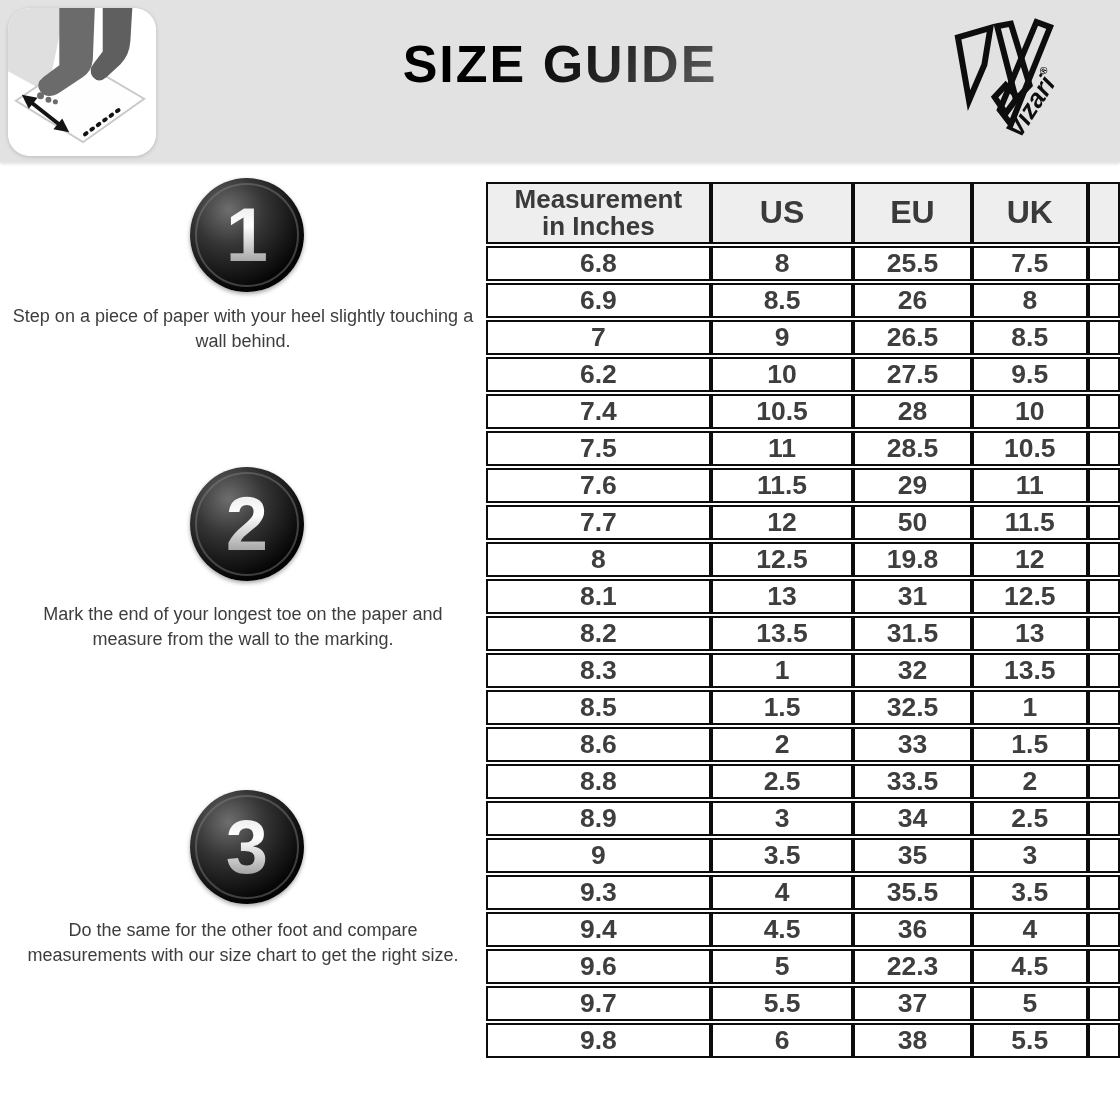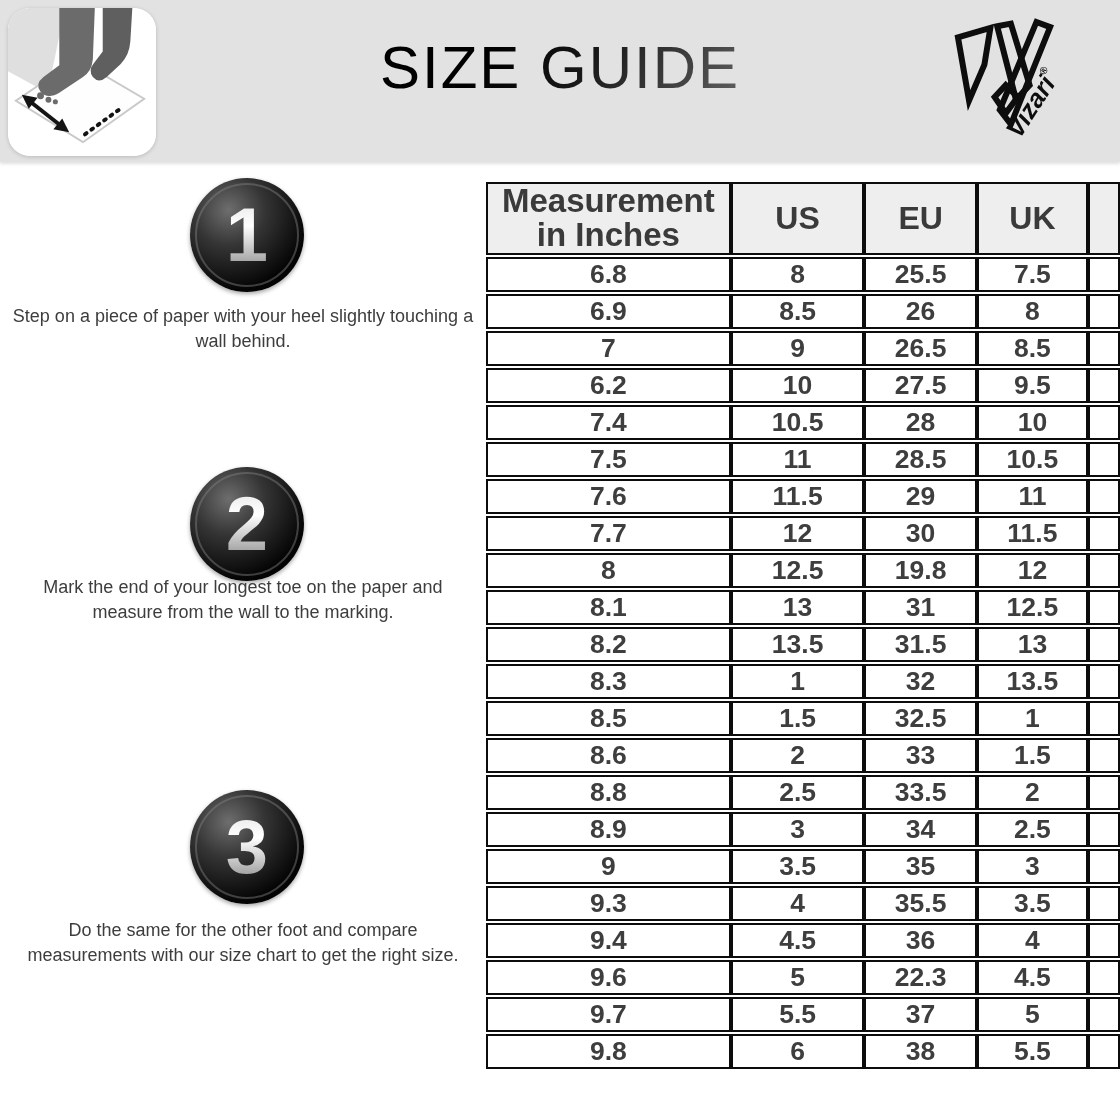--- a/index.html
+++ b/index.html
@@ -23,21 +23,21 @@
     background:#ffffff; border-radius:22px;
     box-shadow:0 1px 4px rgba(0,0,0,0.18);
     overflow:hidden;
   }
   .foot-icon-box svg { width:100%; height:100%; display:block; }
   .page-title {
     position:absolute; left:0; top:38px; width:1120px;
     text-align:center; line-height:1;
   }
   .page-title span {
-    font-size:60px; font-weight:normal; letter-spacing:2px; color:#0a0a0a;
+    font-size:52px; font-weight:bold; letter-spacing:2px; color:#0a0a0a;
   }
   @supports ((-webkit-background-clip:text) or (background-clip:text)) {
     .page-title span {
       background:linear-gradient(125deg,#000000 30%,#161616 55%,#585858 95%);
       -webkit-background-clip:text; background-clip:text;
       -webkit-text-fill-color:transparent;
     }
   }
   .brand-logo {
     position:absolute; right:46px; top:6px; width:128px; height:148px;
@@ -66,41 +66,41 @@
       -webkit-background-clip:text; background-clip:text;
       -webkit-text-fill-color:transparent;
     }
   }
   .step-text {
     position:absolute; left:6px; width:474px;
     font-size:18px; line-height:1.38; color:#3d3d3d;
     text-align:center; white-space:pre-line;
   }
   .step-1-circle { top:16px; }  .step-1-text { top:142px; }
-  .step-2-circle { top:305px; } .step-2-text { top:413px; }
+  .step-2-circle { top:305px; } .step-2-text { top:440px; }
   .step-3-circle { top:628px; } .step-3-text { top:756px; }
 
   
   .size-table {
     position:absolute; left:486px; top:180px;
     border-collapse:separate; border-spacing:0 2px;
     table-layout:fixed;
   }
   .size-table th, .size-table td {
     border:2px solid #0c0c0c;
     text-align:center; vertical-align:middle;
     font-weight:bold; color:#3e3e3e;
     background:#ffffff;
     overflow:hidden;
   }
   .size-table th {
     height:62px; background:#efeeef; color:#3a3a3a;
     font-size:32px; line-height:1.04; padding:0 14px;
   }
-  .size-table th.col-inches { font-size:33px;margin-top:34px; }
+  .size-table th.col-inches { font-size:26px;margin-top:34px; }
   .size-table td { height:35px; font-size:26.5px; padding:0; }
   .col-inches { width:227px; }
   .col-us { width:149px; }
   .col-eu { width:122px; }
   .col-uk { width:120px; }
   .col-sliver { width:30px; }
 </style>
 </head>
 <body>
 
@@ -230,21 +230,21 @@
         <tr>
           <td>7.6</td>
           <td>11.5</td>
           <td>29</td>
           <td>11</td>
           <td></td>
         </tr>
         <tr>
           <td>7.7</td>
           <td>12</td>
-          <td>30</td>
+          <td>50</td>
           <td>11.5</td>
           <td></td>
         </tr>
         <tr>
           <td>8</td>
           <td>12.5</td>
           <td>19.8</td>
           <td>12</td>
           <td></td>
         </tr>

